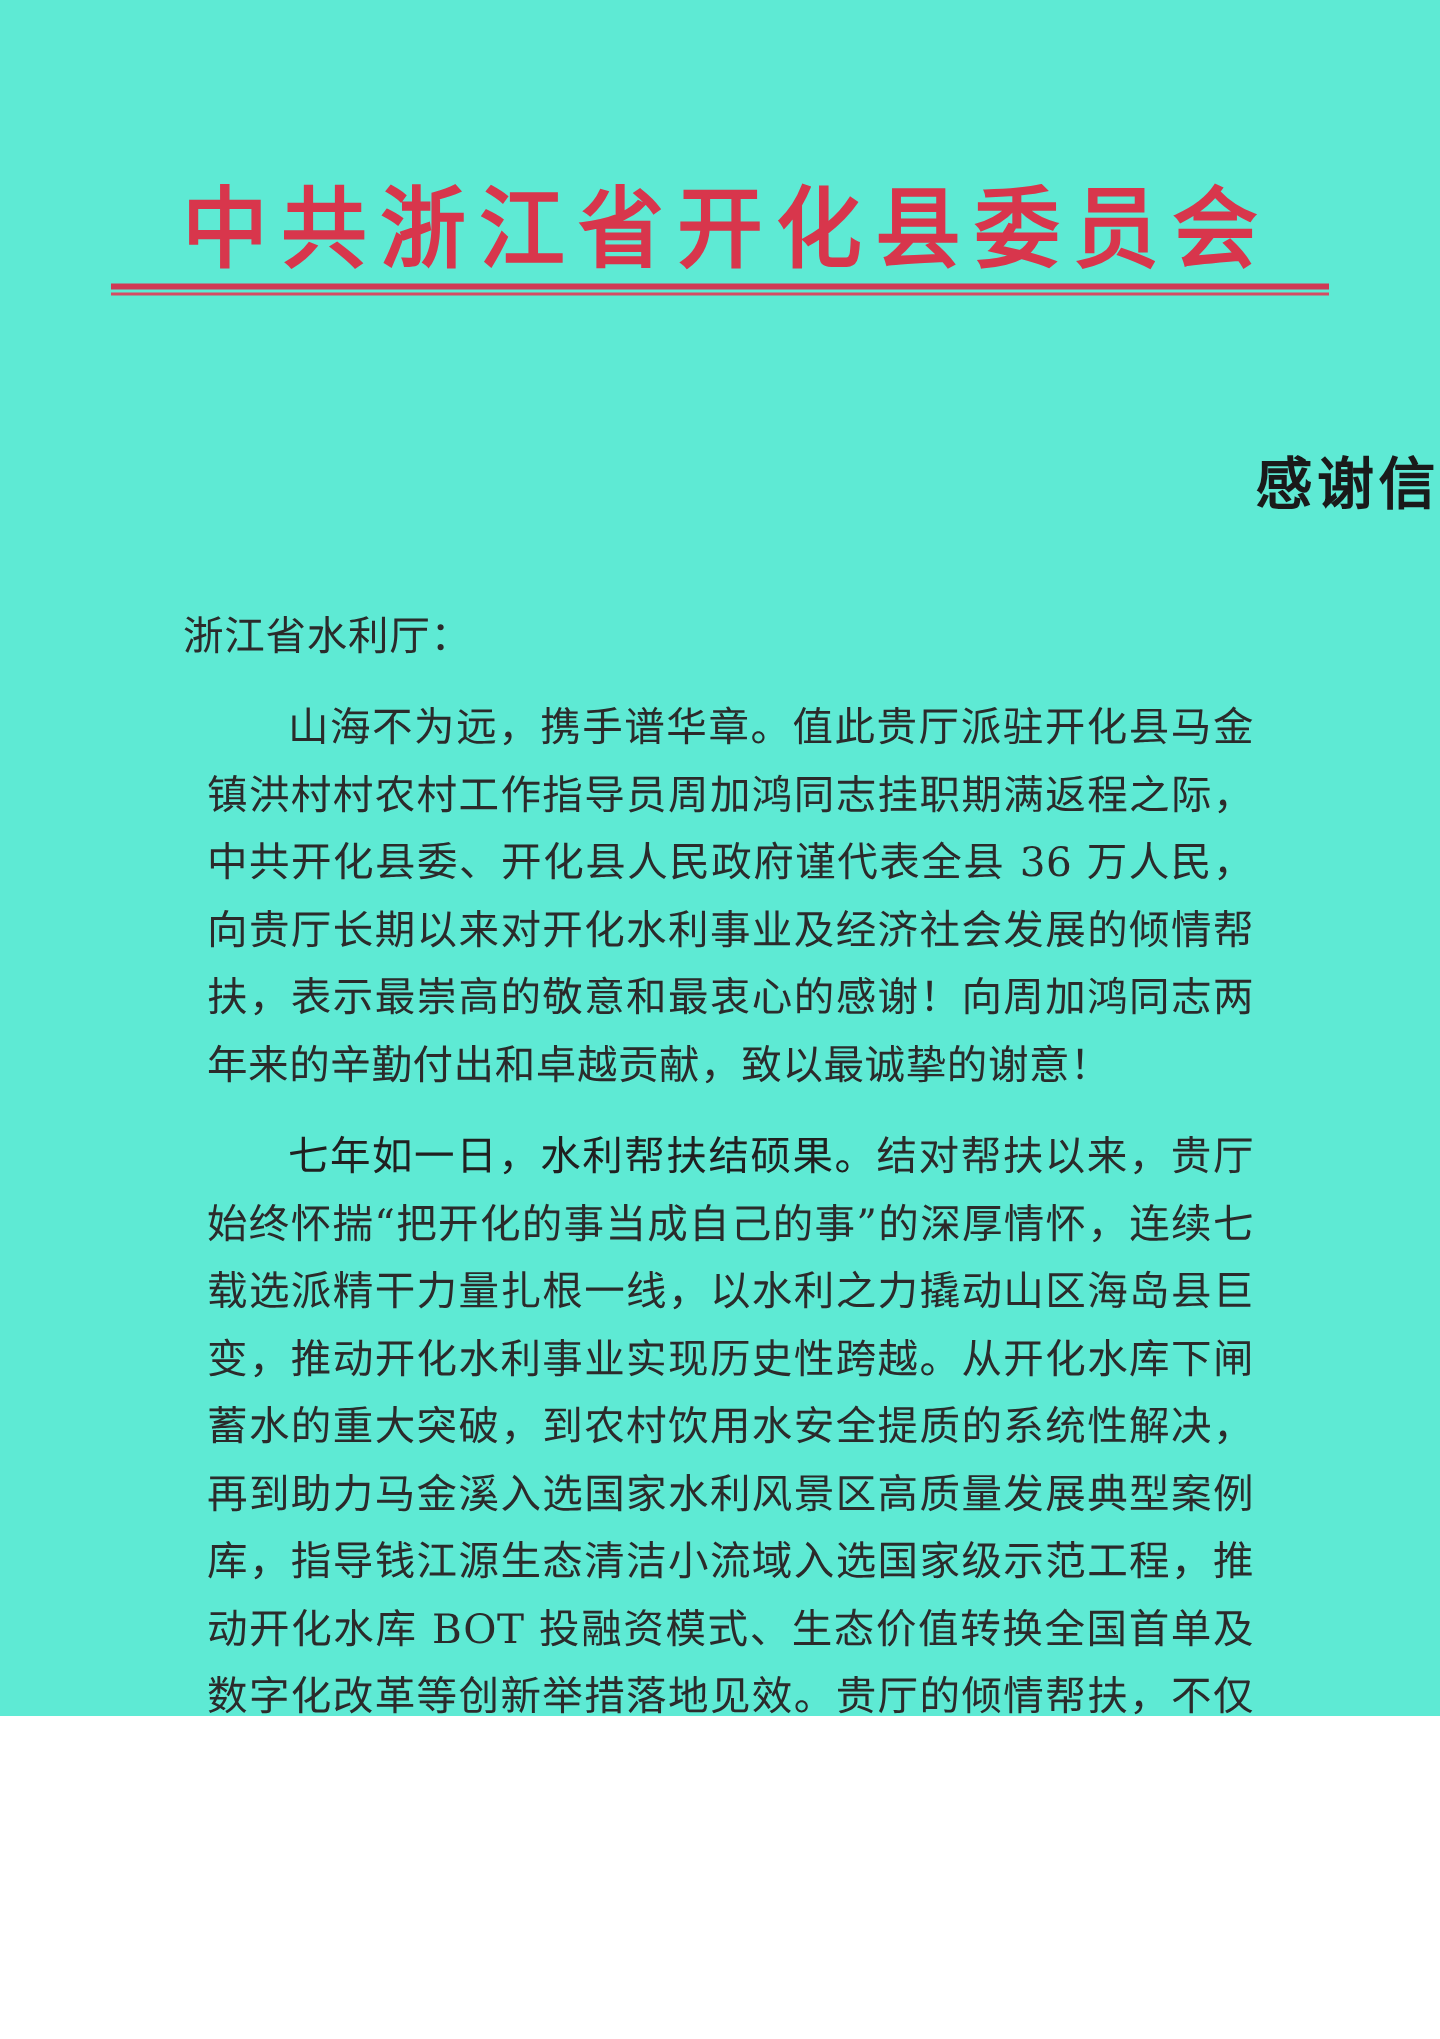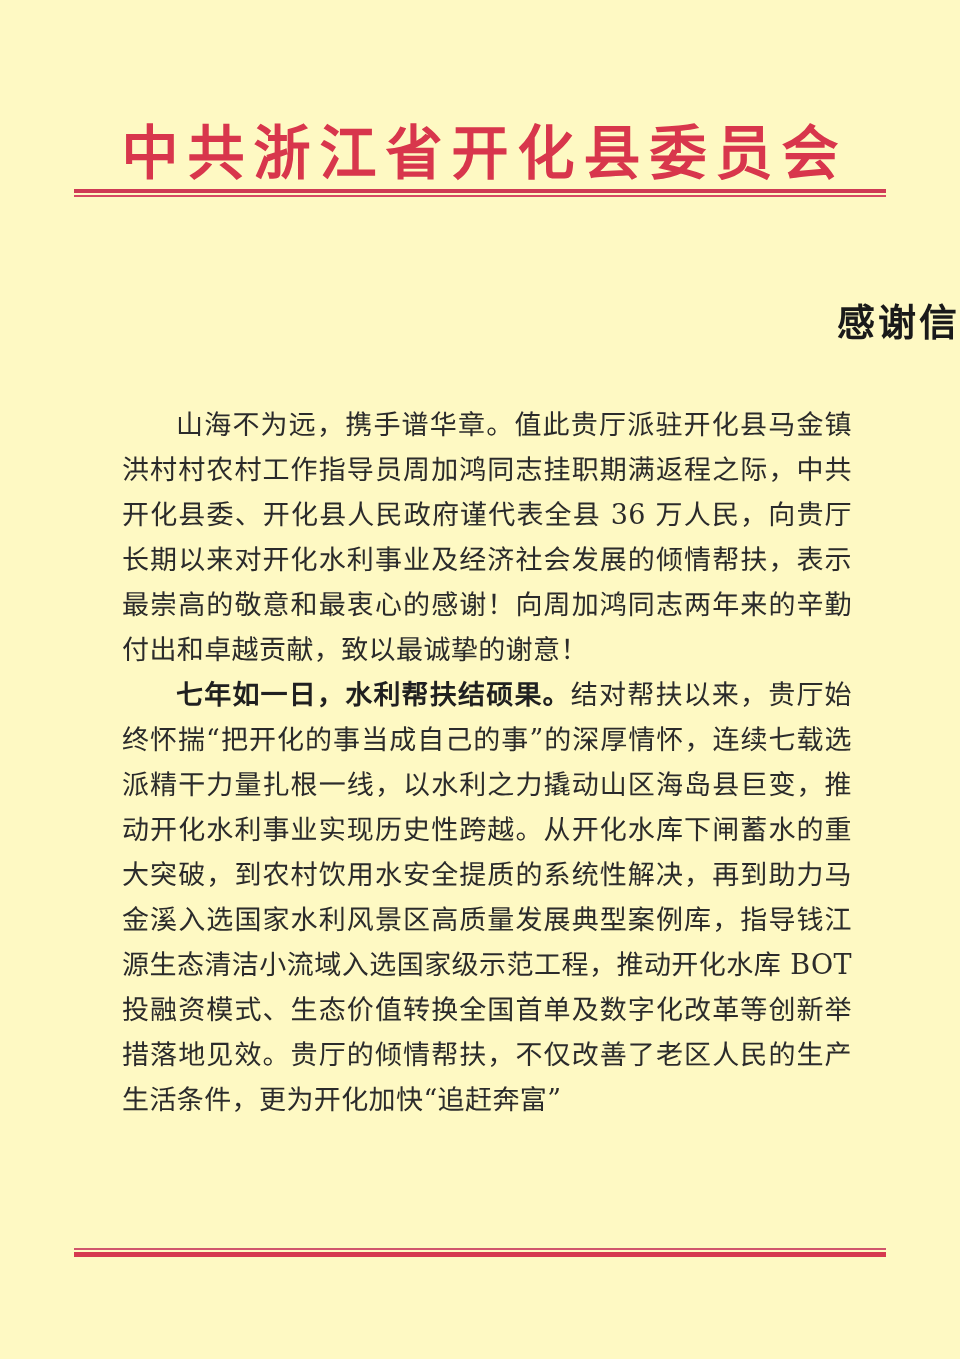--- a/index.html
+++ b/index.html
@@ -5,23 +5,23 @@
 <style>
   html, body {
     margin: 0;
     padding: 0;
     background: #ffffff;
   }
 
   .page {
     position: relative;
     width: 960px;
-    height: 1359px;
+    height: 1144px;
     margin: 0 auto;
-    background: #fef9c3;
+    background: #5eead4;
     overflow: hidden;
     font-family: "DejaVu Serif", "Liberation Serif", serif;
   }
 
   
   .letterhead {
     position: absolute;
     top: 118px;
     left: 0;
     width: 960px;
@@ -123,25 +123,25 @@
 
   .para {
     font-family: "DejaVu Serif", "Liberation Serif", serif;
     font-size: 27px;
     line-height: 45px;
     letter-spacing: 0.4px;
     text-align: justify;
     text-justify: inter-character;
     text-indent: 2em;
     color: #2b2b2b;
-    margin: 0;
+    margin: 16px;
   }
 
   .para .lead {
-    font-weight: 700;
+    font-weight: 400;
     color: #202020;
   }
 </style>
 </head>
 <body>
 
 <div class="page">
 
   <div class="letterhead">
     <div class="letterhead-title">中共浙江省开化县委员会</div>
@@ -149,20 +149,21 @@
 
   <div class="rule-top">
     <div class="bar-thick"></div>
     <div class="bar-thin"></div>
   </div>
 
   <div class="doc-title">感谢信</div>
 
   <div class="body-block">
 
+    <div class="salutation">浙江省水利厅：</div>
 
     <p class="para"><span class="lead"></span><span>山海不为远，携手谱华章。值此贵厅派驻开化县马金镇洪村村农村工作指导员周加鸿同志挂职期满返程之际，中共开化县委、开化县人民政府谨代表全县 36 万人民，向贵厅长期以来对开化水利事业及经济社会发展的倾情帮扶，表示最崇高的敬意和最衷心的感谢！向周加鸿同志两年来的辛勤付出和卓越贡献，致以最诚挚的谢意！</span></p>
 
     <p class="para"><span class="lead">七年如一日，水利帮扶结硕果。</span><span>结对帮扶以来，贵厅始终怀揣“把开化的事当成自己的事”的深厚情怀，连续七载选派精干力量扎根一线，以水利之力撬动山区海岛县巨变，推动开化水利事业实现历史性跨越。从开化水库下闸蓄水的重大突破，到农村饮用水安全提质的系统性解决，再到助力马金溪入选国家水利风景区高质量发展典型案例库，指导钱江源生态清洁小流域入选国家级示范工程，推动开化水库 BOT 投融资模式、生态价值转换全国首单及数字化改革等创新举措落地见效。贵厅的倾情帮扶，不仅改善了老区人民的生产生活条件，更为开化加快“追赶奔富”</span></p>
 
   </div>
 
   <div class="rule-bottom">
     <div class="bar-thin"></div>
     <div class="bar-thick"></div>

